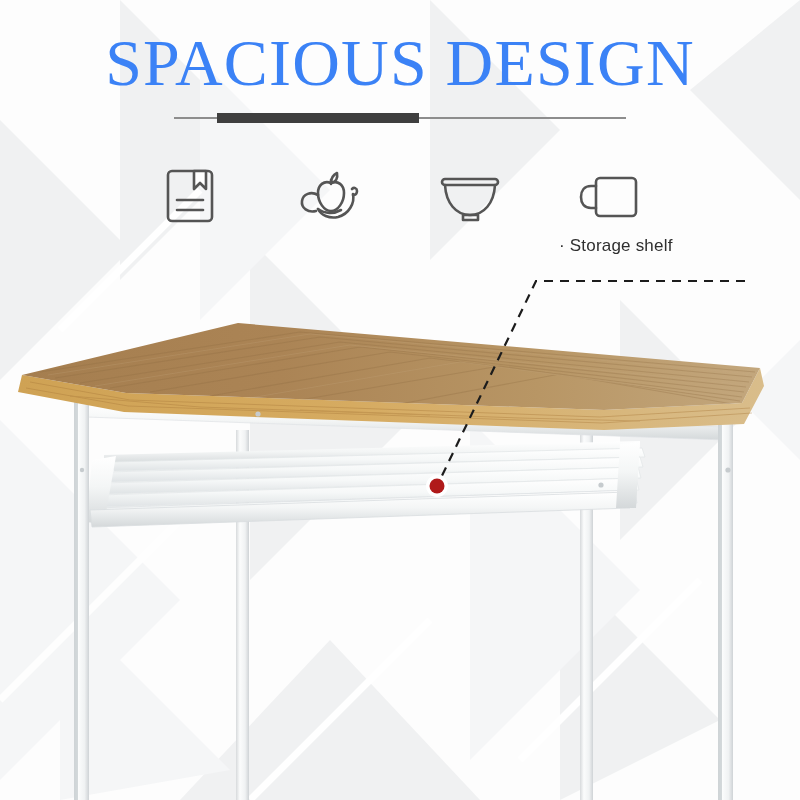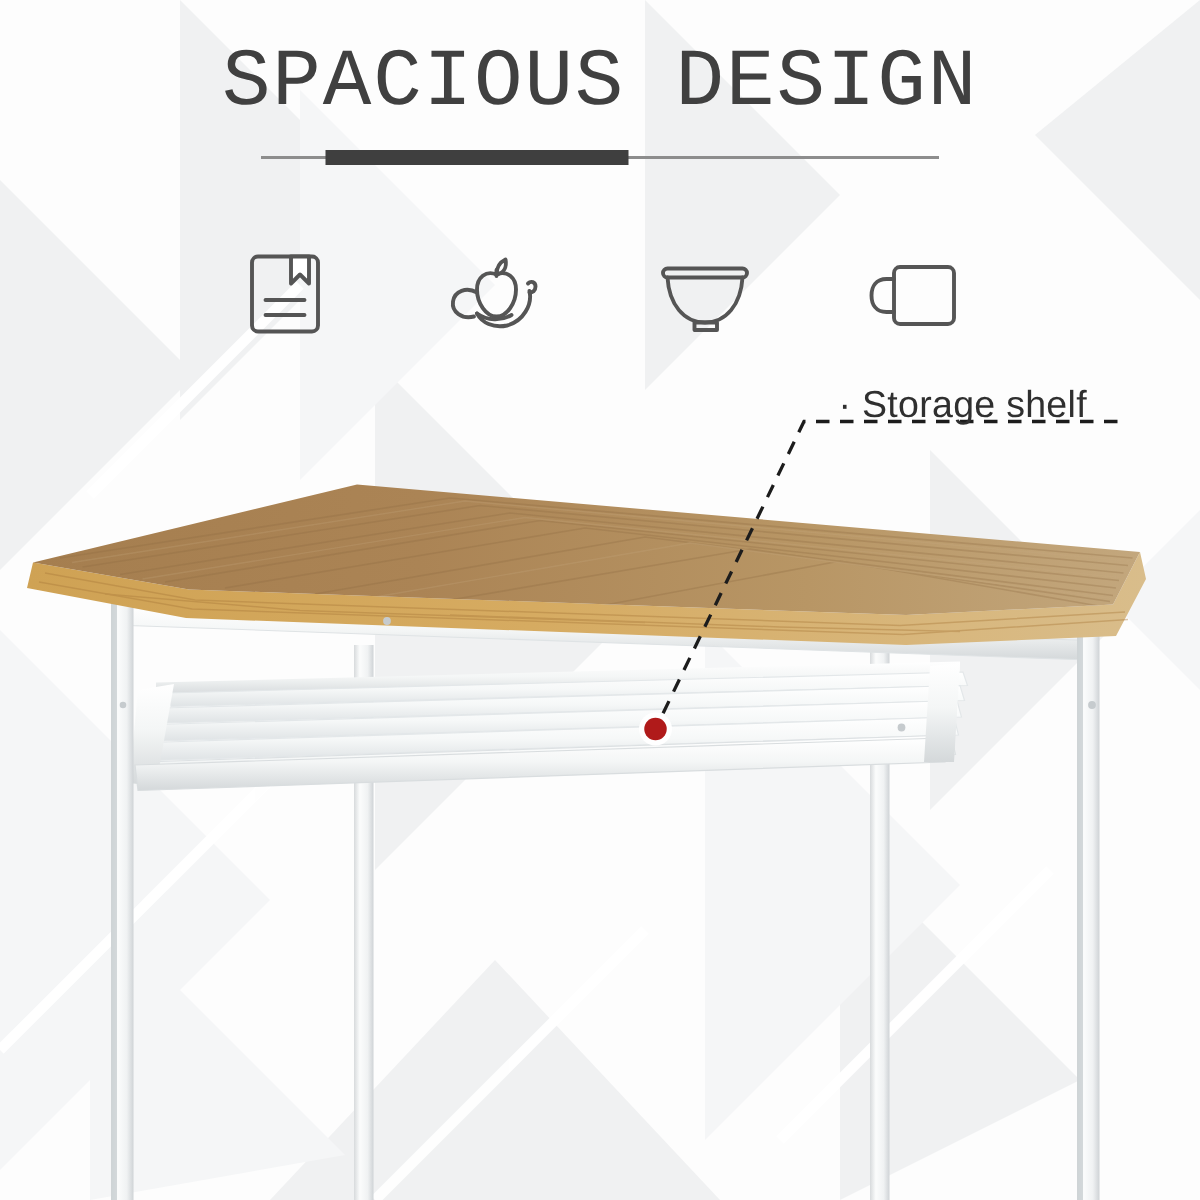--- a/index.html
+++ b/index.html
@@ -27,25 +27,25 @@
   .header {
     position: absolute;
     top: 0; left: 0;
     width: 800px;
     z-index: 5;
     text-align: center;
   }
   .title {
     margin: 0;
     padding-top: 27px;
-    font-size: 54px;
+    font-size: 66px;
     font-weight: 300;
     letter-spacing: 1.2px;
-    color: #404040;
-    font-family: Liberation Mono, monospace;
+    color: #3b82f6;
+    font-family: Liberation Serif, serif;
     line-height: 1.08;
   }
   .divider {
     position: relative;
     width: 452px;
     height: 14px;
     margin: 13px auto 0 auto;
   }
   .divider .thin {
     position: absolute;
@@ -102,27 +102,26 @@
   .callout {
     position: absolute;
     top: 0; left: 0;
     z-index: 6;
     pointer-events: none;
   }
   .callout-label {
     position: absolute;
     left: 559px;
     top: 236px;
-    font-size: 25px;
+    font-size: 17px;
     color: #2f2f2f;
     white-space: nowrap;
     font-weight: 400;
     letter-spacing: 0.2px;
     z-index: 7;
-    margin-top: 20px;
   }
 </style>
 </head>
 <body>
 
 <div id="stage">
 
   <svg class="bg-layer" width="800" height="800" viewBox="0 0 800 800">
     <rect x="0" y="0" width="800" height="800" fill="#fdfdfd"></rect>
     <g fill="#f0f1f2">

